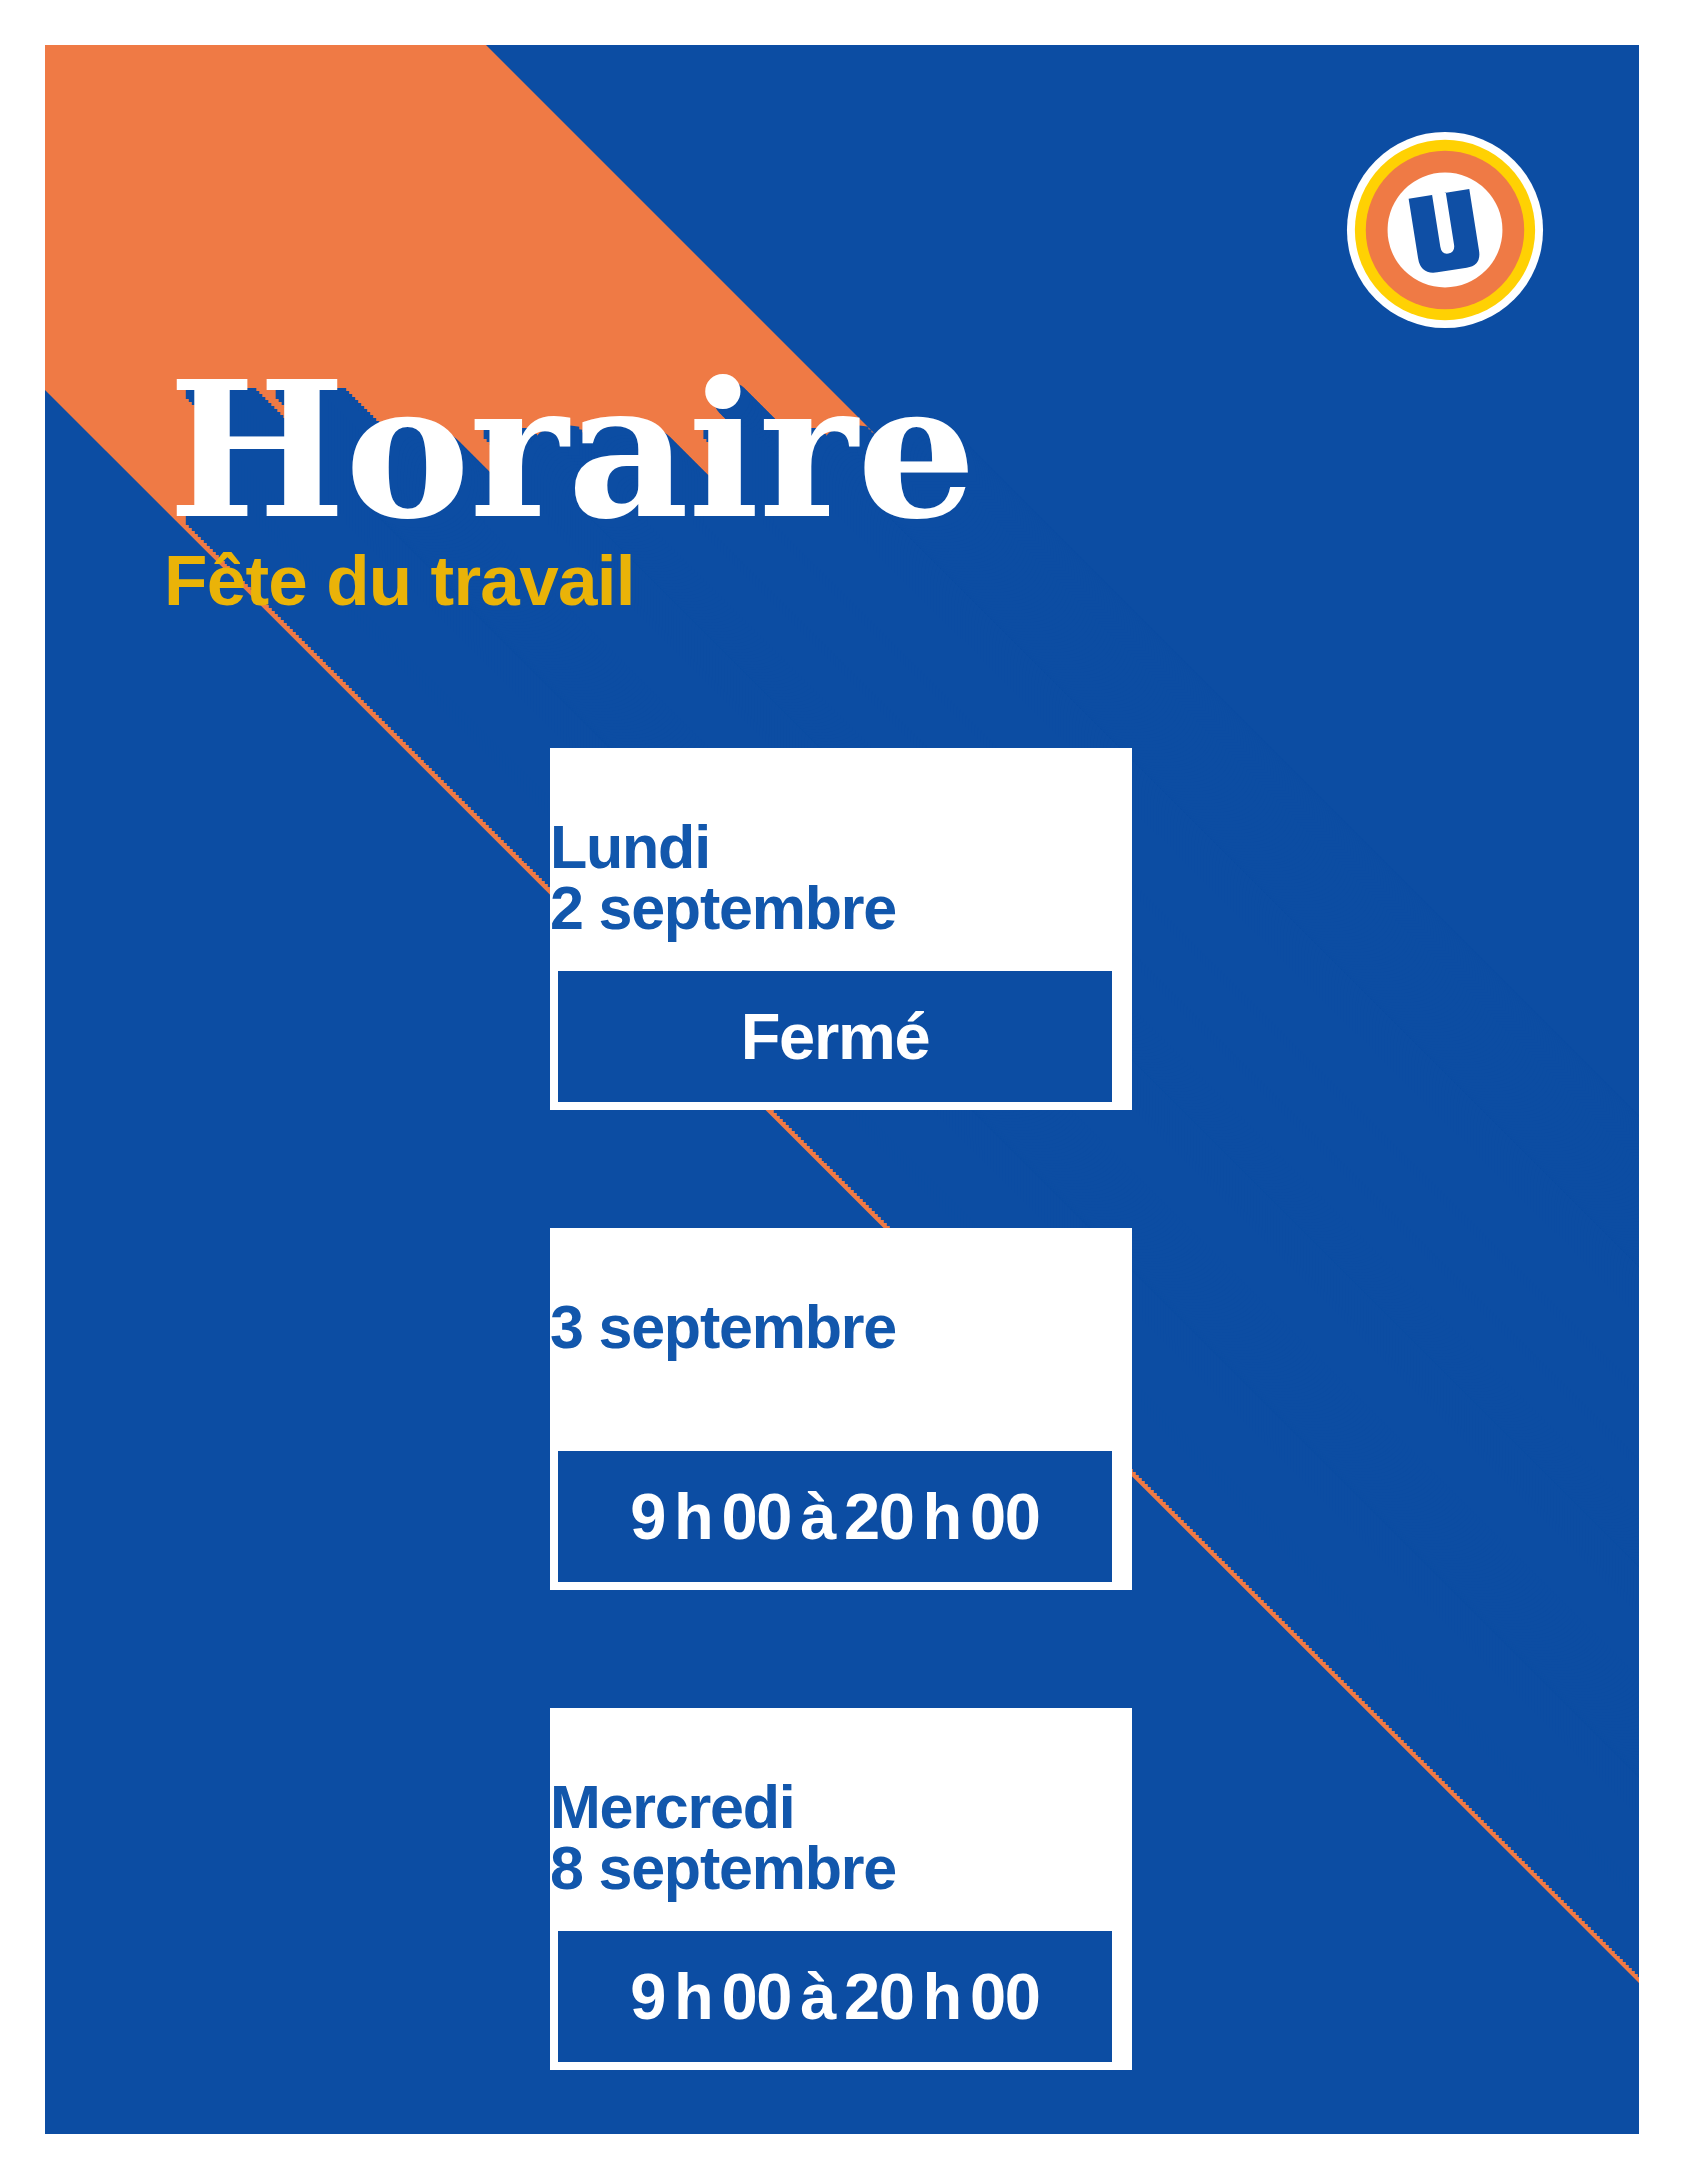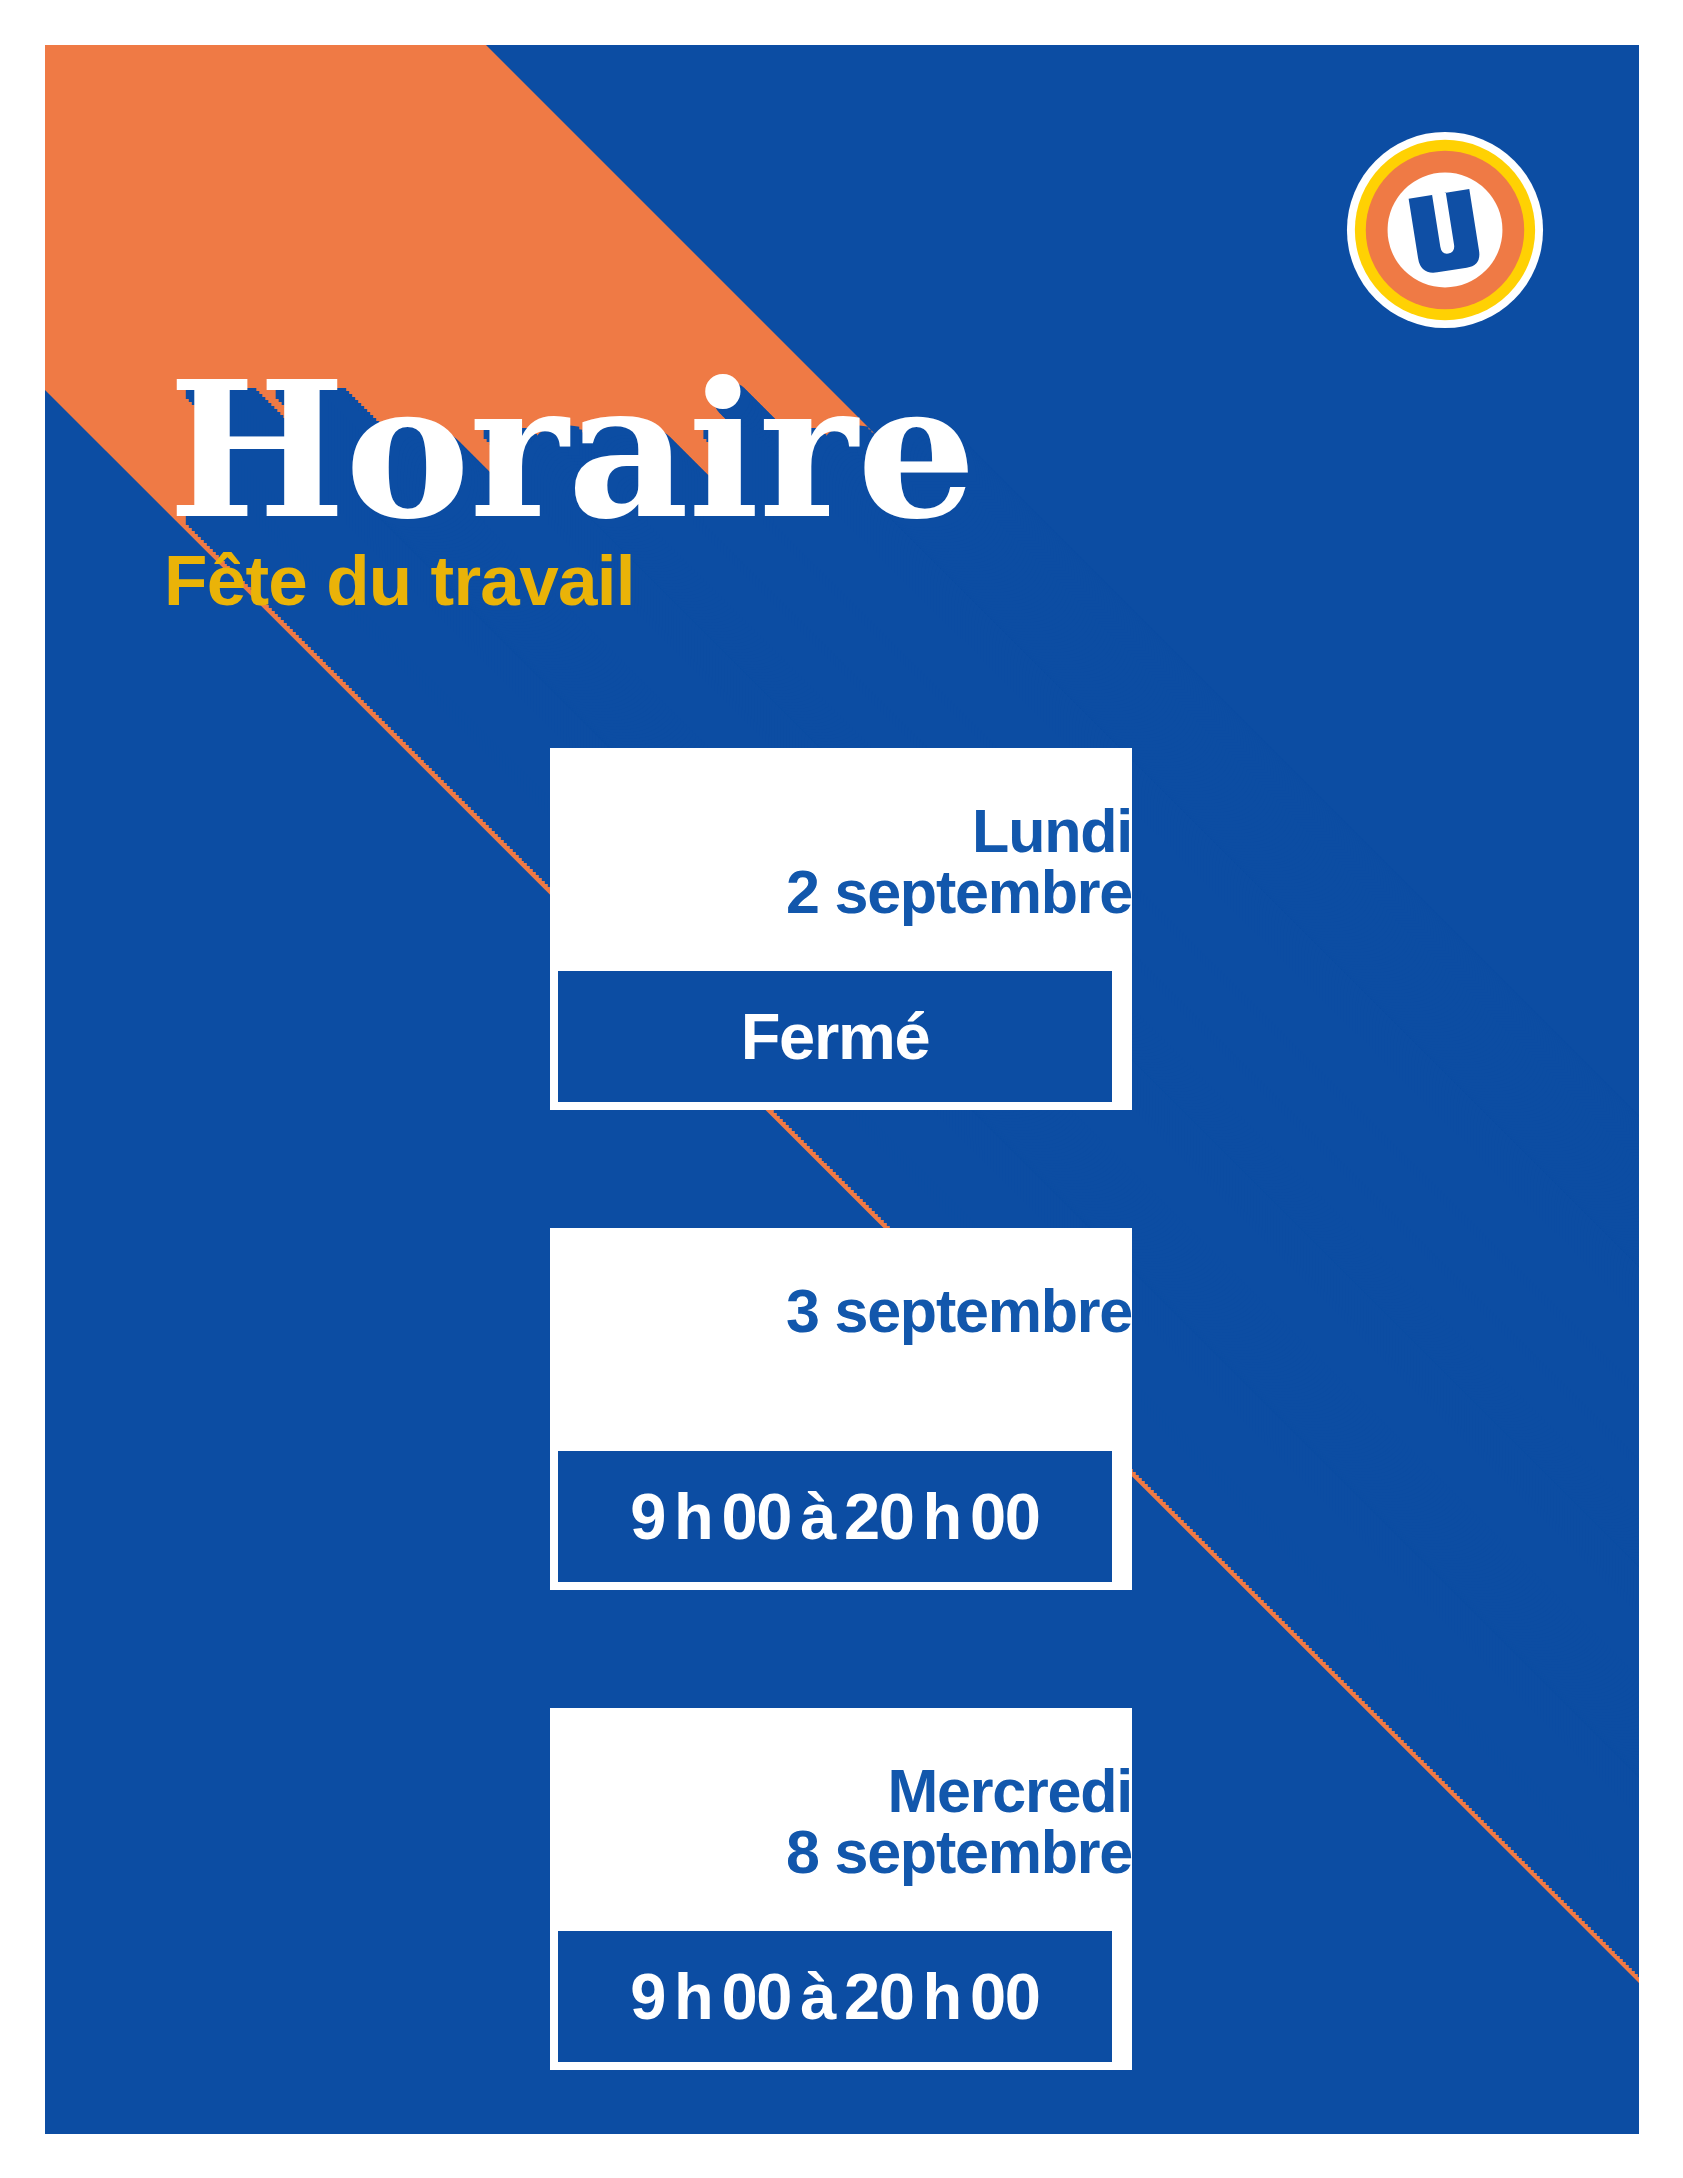--- a/index.html
+++ b/index.html
@@ -70,23 +70,23 @@
     height: 208px;
     z-index: 2;
   }
   .card {
     position: absolute;
     left: 505px;
     width: 582px;
     height: 362px;
     background: #ffffff;
     z-index: 3;
-    text-align: right;
+    text-align: left;
     box-sizing: border-box;
-    padding-top: 53px;
+    padding-top: 69px;
   }
   .card.c1 { top: 703px; }
   .card.c2 { top: 1183px; }
   .card.c3 { top: 1663px; }
   .day, .date {
     color: #1257AC;
     font-weight: bold;
     font-size: 61px;
     line-height: 61px;
     letter-spacing: -0.02em;

